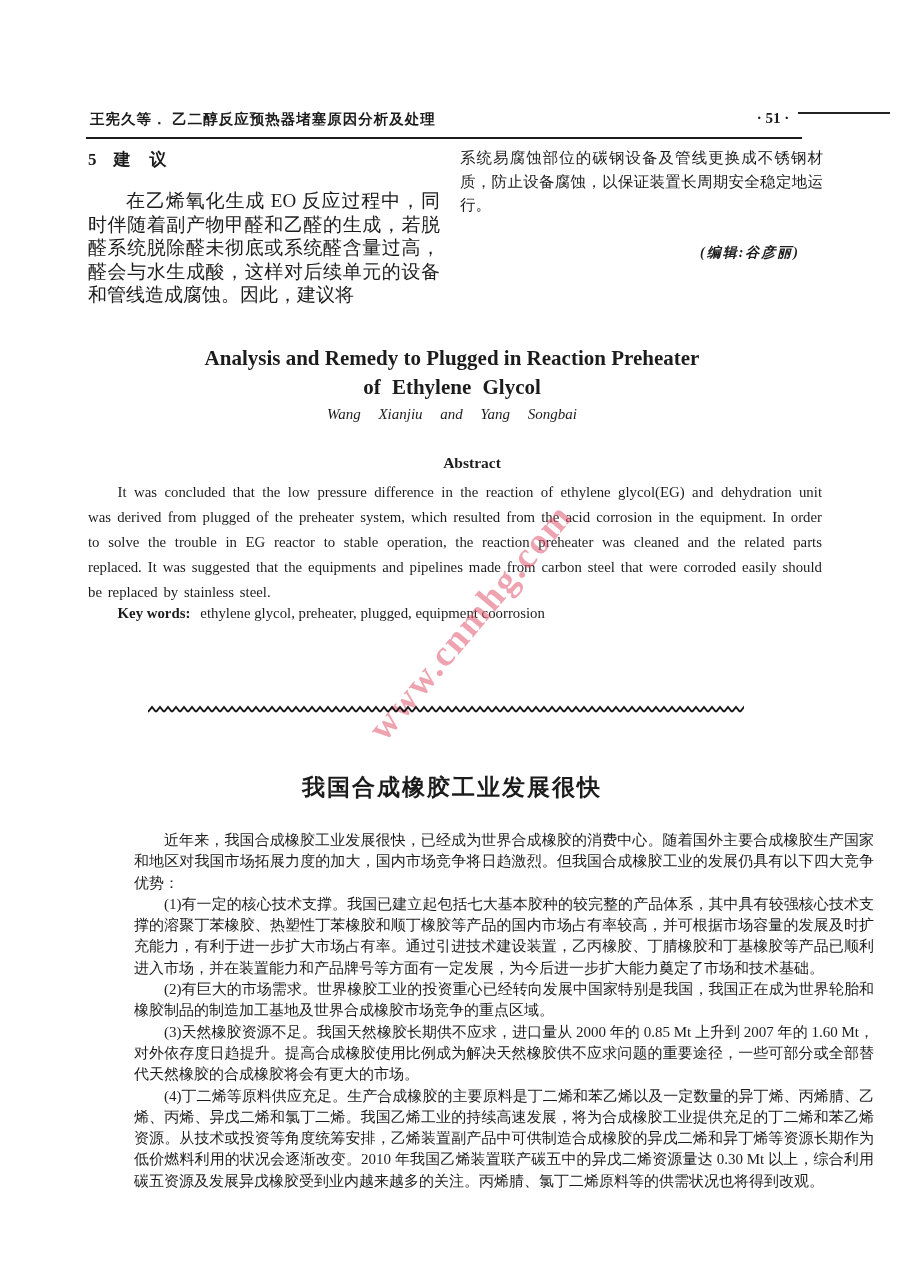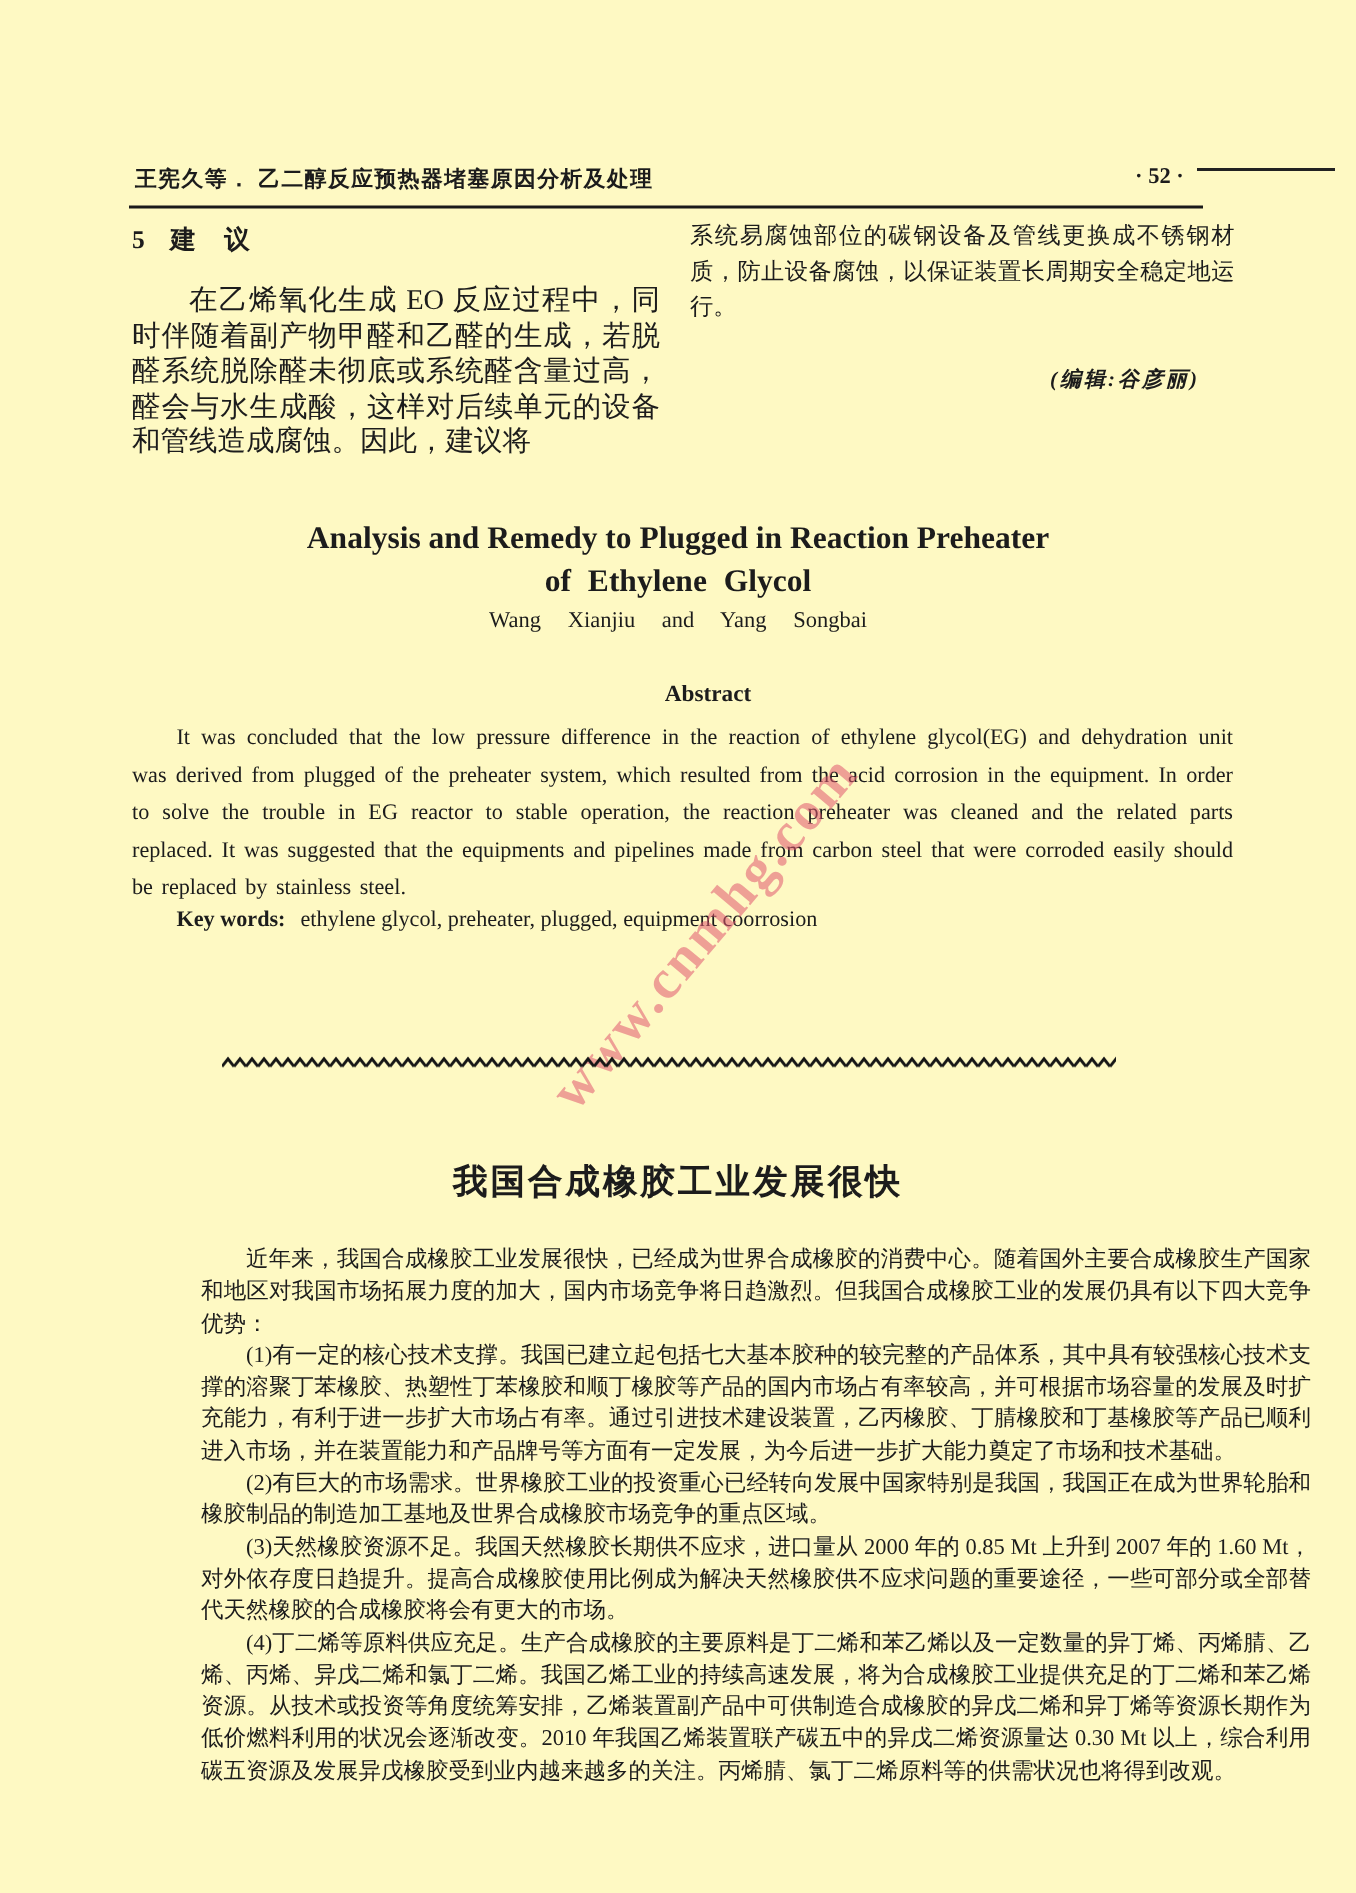--- a/index.html
+++ b/index.html
@@ -5,21 +5,21 @@
   html, body {
     margin: 0;
     padding: 0;
     background: #e8e8e8;
   }
   .page {
     position: relative;
     width: 904px;
     height: 1262px;
     margin: 0 auto;
-    background: #fef9c3;
+    background: #ffffff;
     overflow: hidden;
     color: #1c1c1c;
     font-family: "Liberation Serif", "DejaVu Serif", serif;
   }
   .abs { position: absolute; }
 
   
   .running-head {
     top: 110px; left: 90px; width: 640px;
     font-size: 14.5px; letter-spacing: 1px;
@@ -67,21 +67,21 @@
     top: 346px; left: 0; width: 904px;
     text-align: center; font-size: 21px; font-weight: 700;
   }
   .en-title-2 {
     top: 375px; left: 0; width: 904px;
     text-align: center; font-size: 21px; font-weight: 700;
     word-spacing: 6px;
   }
   .en-authors {
     top: 406px; left: 0; width: 904px;
-    text-align: center; font-size: 15px; word-spacing: 14px;
+    text-align: center; font-size: 15px; word-spacing: 14px; font-style: italic;
   }
   .en-affiliation {
     top: 428px; left: 0; width: 904px;
     text-align: center; font-size: 14.5px; font-style: italic;
   }
   .abstract-heading {
     top: 454px; left: 0; width: 904px;
     text-align: center; font-size: 15.5px; font-weight: 700; padding-left: 20px;
   }
   .abstract-body {
@@ -124,21 +124,21 @@
   .cn-body p {
     margin: 0; text-indent: 2em;
   }
 </style>
 </head>
 <body>
 
 <div class="page">
 
   <div class="abs running-head">王宪久等．  乙二醇反应预热器堵塞原因分析及处理</div>
-  <div class="abs page-number">· 52 ·</div>
+  <div class="abs page-number">· 51 ·</div>
   <div class="abs head-rule"></div>
   <div class="abs artifact-line"></div>
 
   <div class="abs sec5-heading">
     <span class="sec-num">5</span><span>建　议</span>
   </div>
   <div class="abs col-left">在乙烯氧化生成 EO 反应过程中，同时伴随着副产物甲醛和乙醛的生成，若脱醛系统脱除醛未彻底或系统醛含量过高，醛会与水生成酸，这样对后续单元的设备和管线造成腐蚀。因此，建议将</div>
   <div class="abs col-right">系统易腐蚀部位的碳钢设备及管线更换成不锈钢材质，防止设备腐蚀，以保证装置长周期安全稳定地运行。</div>
   <div class="abs editor-line">(编辑:谷彦丽)</div>
 

